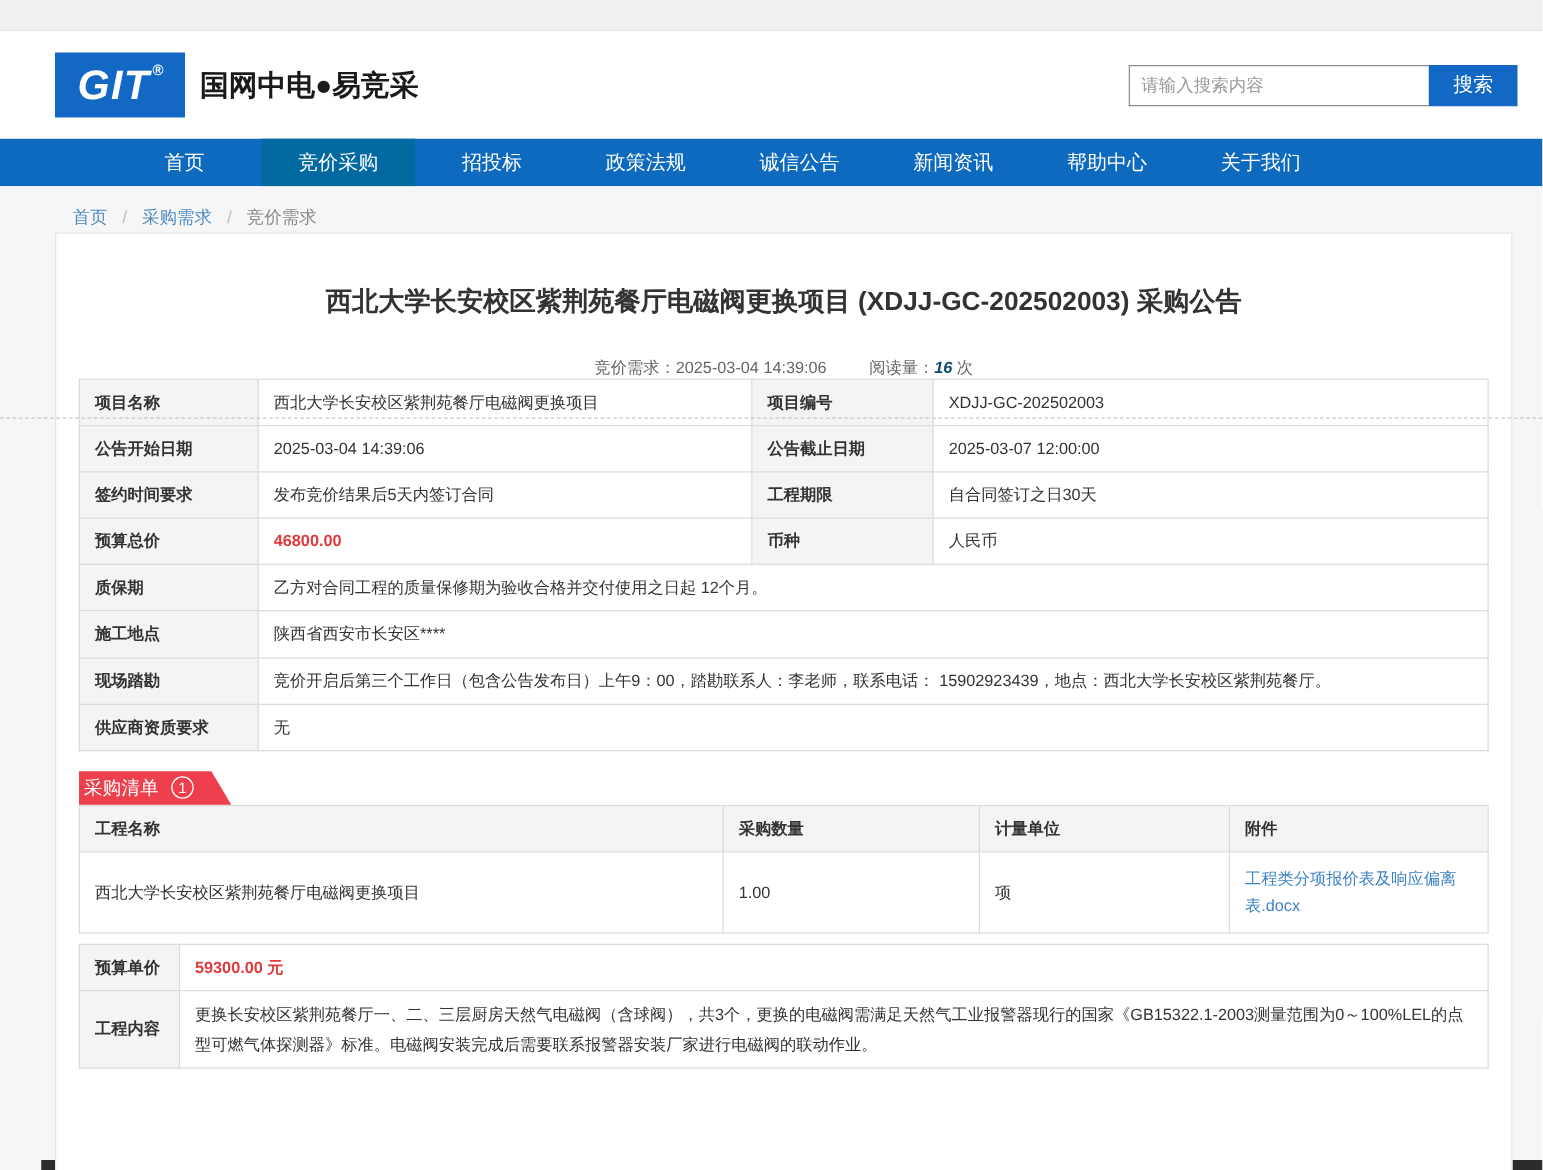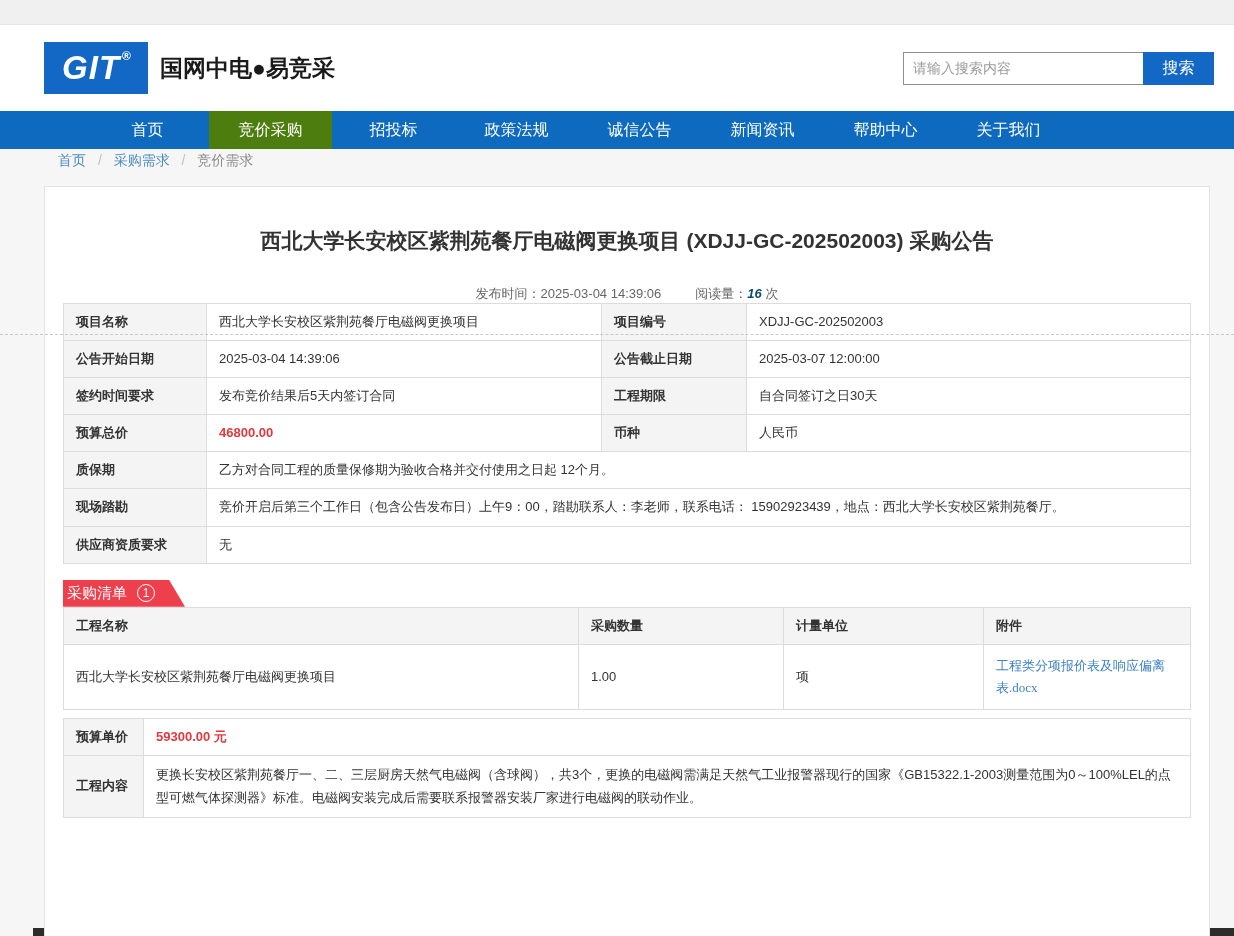--- a/index.html
+++ b/index.html
@@ -22,25 +22,25 @@
     padding:0 9px; font-size:14px; color:#555; outline:none;
     font-family:"Liberation Sans","DejaVu Sans",sans-serif; }
   .search-input::placeholder { color:#9a9a9a; }
   .search-btn { width:71px; height:33px; background:#1268c4; color:#fff; border:none;
     font-size:16px; cursor:pointer; font-family:inherit; }
 
   
   .nav { height:38px; background:#0d6abe; display:flex; padding-left:86px; }
   .nav-item { width:123px; display:flex; align-items:center; justify-content:center;
     color:#fff; font-size:16px; cursor:pointer; }
-  .nav-item.active { background:#4d7c0f; }
+  .nav-item.active { background:#0369a1; }
 
   
   .page-bg { position:relative; background:#f6f6f6; height:803px; }
-  .breadcrumb { padding:3px 0 0 58px; font-size:14px; color:#b0b0b0; position:relative; z-index:3; }
+  .breadcrumb { padding:16px 0 0 58px; font-size:14px; color:#b0b0b0; position:relative; z-index:3; }
   .crumb-link { color:#4e8cc0; cursor:pointer; text-decoration:none; }
   .crumb-current { color:#8a8a8a; }
   .crumb-sep { margin:0 8px; color:#c0c0c0; }
 
   .card { position:absolute; left:44px; right:24px; top:37px; bottom:8px; background:#fff;
     border:1px solid #e3e3e3; padding:0 18px; overflow:hidden; z-index:1; }
   .dashed-divider { position:absolute; left:0; right:0; top:185px;
     border-top:1px dashed #c9c9c9; z-index:2; }
 
   .doc-title { text-align:center; font-size:21px; font-weight:bold; color:#333; padding-top:40px; }
@@ -56,21 +56,21 @@
   .price { color:#e0393e; font-weight:bold; }
 
   .pl-badge { margin-top:16px; display:inline-flex; align-items:center; height:27px;
     background:#ee3f4d; color:#fff; font-size:15px; padding:0 30px 0 4px;
     clip-path:polygon(0 0, calc(100% - 16px) 0, 100% 100%, 0 100%); }
   .pl-count { width:18px; height:18px; border:1px solid #fff; border-radius:50%;
     font-size:12px; display:flex; align-items:center; justify-content:center; margin-left:10px; }
 
   .purchase-table th { background:#f4f4f4; font-weight:bold; height:36px; }
   .purchase-table td { padding:10px 12px; }
-  .attach-link { color:#3e83c6; cursor:pointer; text-decoration:none;font-family:Liberation Serif, serif; }
+  .attach-link { color:#3e83c6; cursor:pointer; text-decoration:none; }
   .summary-table { margin-top:8px; }
   .summary-table td.lbl { width:80px; }
   .content-cell { line-height:1.8; }
 
   .footer-bar { position:absolute; left:33px; right:0; bottom:0; height:8px; background:#2c2c2c; }
 </style>
 </head>
 <body>
 
 <div class="top-strip"></div>
@@ -106,21 +106,21 @@
     <span class="crumb-link">采购需求</span>
     <span class="crumb-sep">/</span>
     <span class="crumb-current">竞价需求</span>
   </div>
 
   <div class="card">
 
     <h1 class="doc-title">西北大学长安校区紫荆苑餐厅电磁阀更换项目 (XDJJ-GC-202502003) 采购公告</h1>
 
     <div class="doc-meta">
-      <span>发布时间：</span><span>2025-03-04 14:39:06</span><span class="gap"></span><span>阅读量：</span><span class="views-num">16</span> <span>次</span>
+      <span>竞价需求：</span><span>2025-03-04 14:39:06</span><span class="gap"></span><span>阅读量：</span><span class="views-num">16</span> <span>次</span>
     </div>
 
     <table class="details-table">
       <colgroup>
           <col style="width:143px">
           <col style="width:395px">
           <col style="width:145px">
           <col>
         </colgroup>
       <tbody>
@@ -146,20 +146,24 @@
           <td class="lbl">预算总价</td>
           <td class="price">46800.00</td>
           <td class="lbl">币种</td>
           <td>人民币</td>
         </tr>
         <tr>
           <td class="lbl">质保期</td>
           <td colspan="3">乙方对合同工程的质量保修期为验收合格并交付使用之日起 12个月。</td>
         </tr>
         <tr>
+          <td class="lbl">施工地点</td>
+          <td colspan="3">陕西省西安市长安区****</td>
+        </tr>
+        <tr>
           <td class="lbl">现场踏勘</td>
           <td colspan="3">竞价开启后第三个工作日（包含公告发布日）上午9：00，踏勘联系人：李老师，联系电话： 15902923439，地点：西北大学长安校区紫荆苑餐厅。</td>
         </tr>
         <tr>
           <td class="lbl">供应商资质要求</td>
           <td colspan="3">无</td>
         </tr>
       </tbody>
     </table>
 

